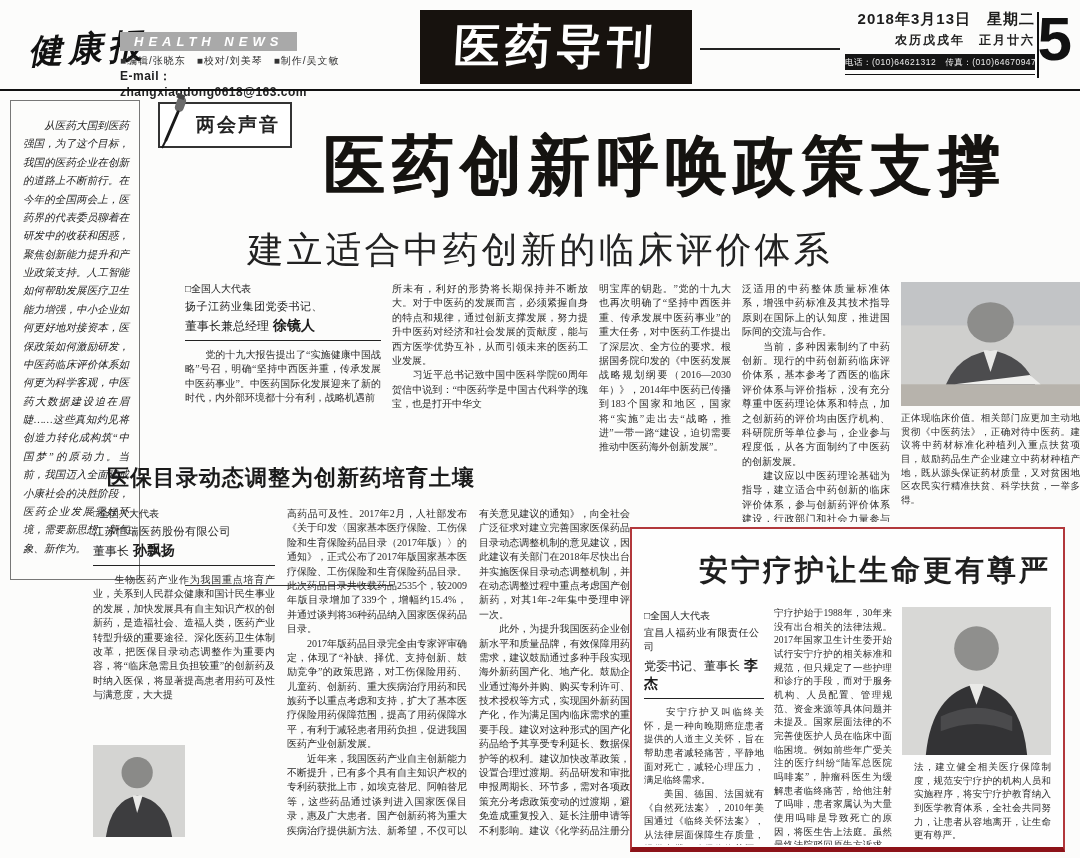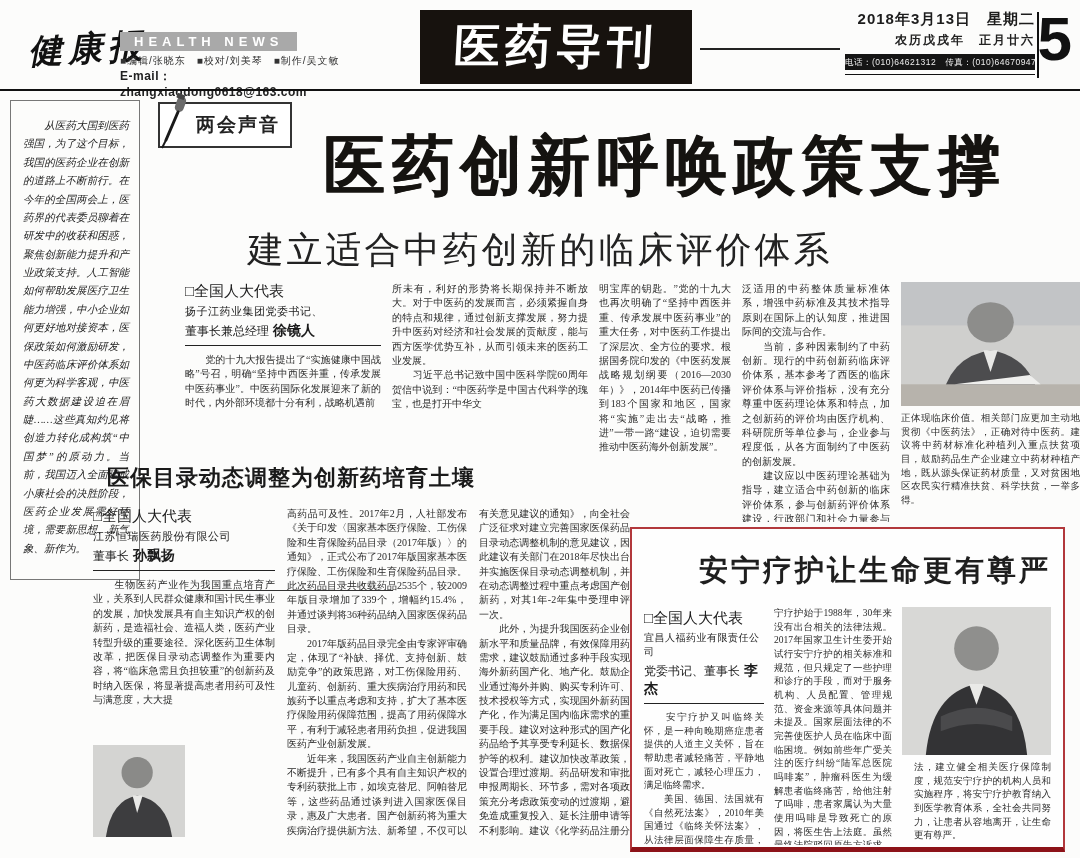--- a/index.html
+++ b/index.html
@@ -9,21 +9,21 @@
     font-family:"Liberation Sans", sans-serif; color:#1c1c1c; overflow:hidden;
   }
   
   #masthead-left { position:absolute; left:28px; top:26px; width:330px; }
   .paper-logo {
     font-family:"Liberation Serif", serif; font-style:italic; font-weight:bold;
     font-size:34px; letter-spacing:6px; transform:rotate(-3deg); display:inline-block; color:#111;
   }
   .paper-en {
     position:absolute; left:92px; top:6px; background:#a9a9a9; color:#fff;
-    font-weight:bold; font-size:13px; letter-spacing:5px; padding:2px 14px;
+    font-weight:bold; font-size:13px; letter-spacing:5px; padding:2px 14px;font-style:italic;
   }
   .staff-line { position:absolute; left:92px; top:28px; font-size:10px; color:#333; letter-spacing:1px; white-space:nowrap; }
   .email-line { position:absolute; left:92px; top:42px; font-size:12px; font-weight:bold; color:#222; letter-spacing:.5px; }
   #section-box {
     position:absolute; left:420px; top:10px; width:272px; height:74px; background:#17120e;
     display:flex; align-items:center; justify-content:center;
   }
   #section-box .section-title {
     color:#fff; font-size:46px; font-weight:900; letter-spacing:5px;
     font-family:"Liberation Serif", serif; transform:skewX(-3deg);
@@ -72,21 +72,21 @@
     position:absolute; left:160px; top:226px; width:760px; text-align:center;
   }
   #sub-headline .h2-text { font-size:36px; font-weight:500; letter-spacing:3px; color:#222; white-space:nowrap; }
 
   
   .col {
     font-family:"Liberation Serif", serif; font-size:10px; line-height:1.44;
     text-align:justify; white-space:pre-line; color:#2b2b2b; overflow:hidden;
   }
   .byline { margin-bottom:7px; }
-  .by-prefix { font-size:15px; margin-bottom:3px; }
+  .by-prefix { font-size:10px; margin-bottom:3px; }
   .by-org { font-size:11px; margin-bottom:3px; letter-spacing:.5px; }
   .by-name-row { font-size:12px; border-bottom:1.5px solid #222; padding-bottom:5px; }
   .by-name { font-weight:700; font-size:14px; margin-left:4px; }
 
   .photo { position:relative; background:linear-gradient(#dcdcda,#bfbfbd); overflow:hidden; }
   .photo svg { position:absolute; bottom:0; left:0; width:100%; height:100%; }
 
   
   #article1 { position:absolute; left:185px; top:282px; width:895px; height:240px; display:flex; gap:11px; }
   .a1-c1 { width:196px; flex:none; }

